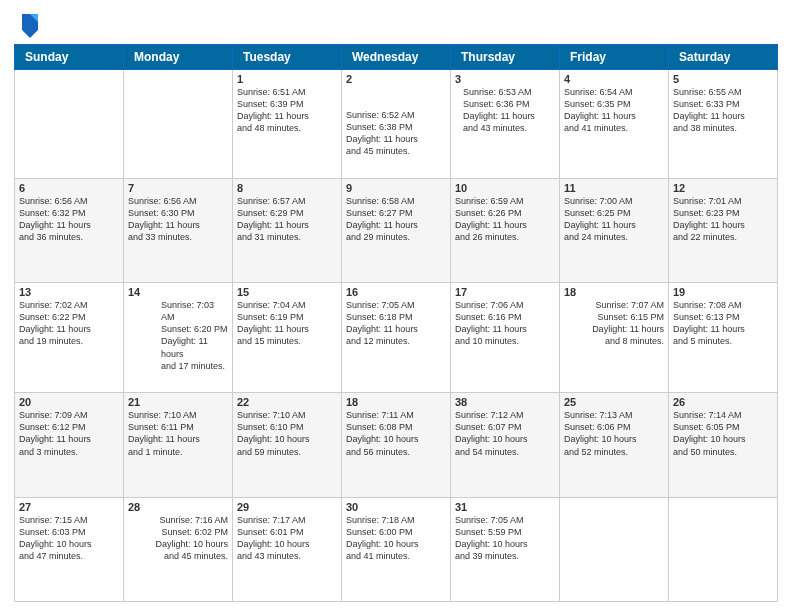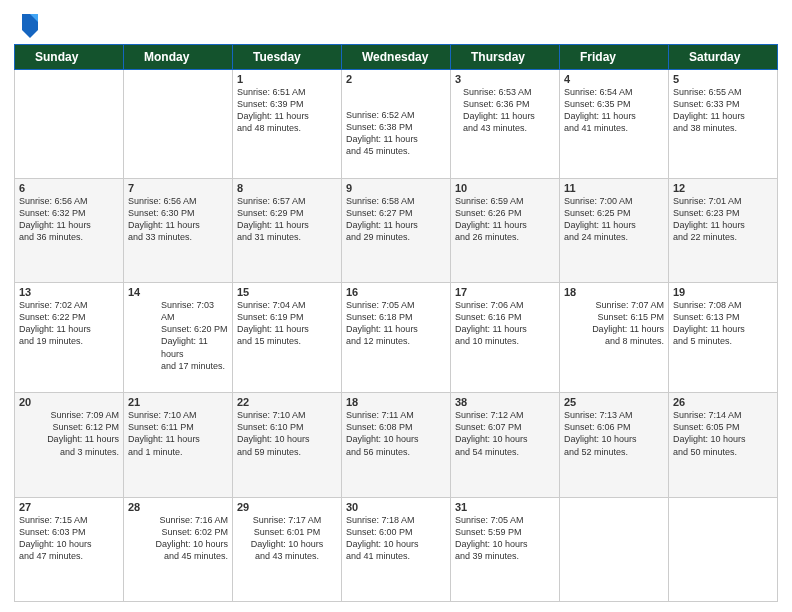--- a/index.html
+++ b/index.html
@@ -62,25 +62,25 @@
       color: #444;
     }
     .calendar {
       flex: 1;
       border: 1px solid #ccc;
       border-collapse: collapse;
       width: 100%;
       table-layout: fixed;
     }
     .calendar th {
-      background-color: #14532d;
+      background-color: #0369a1;
       color: #fff;
       font-size: 12px;
       font-weight: bold;
-      padding: 5px 20px;
+      padding: 5px 10px;
       text-align: left;
       border: 1px solid #1565c0;
     }
     .calendar td {
       border: 1px solid #ccc;
       vertical-align: top;
       padding: 3px 4px;
       font-size: 9.5px;
       color: #333;
       background: #fff;
@@ -275,21 +275,21 @@
             <span class="day-num">19</span>
             <div class="day-info" style="white-space: pre-line;">Sunrise: 7:08 AM
 Sunset: 6:13 PM
 Daylight: 11 hours
 and 5 minutes.</div>
           </td>
         </tr>
         <tr>
           <td>
             <span class="day-num">20</span>
-            <div class="day-info" style="white-space: pre-line; text-align: right;">Sunrise: 7:09 AM
+            <div class="day-info" style="white-space: pre-line;">Sunrise: 7:09 AM
 Sunset: 6:12 PM
 Daylight: 11 hours
 and 3 minutes.</div>
           </td>
           <td>
             <span class="day-num">21</span>
             <div class="day-info" style="white-space: pre-line;">Sunrise: 7:10 AM
 Sunset: 6:11 PM
 Daylight: 11 hours
 and 1 minute.</div>
@@ -340,21 +340,21 @@
           </td>
           <td>
             <span class="day-num">28</span>
             <div class="day-info" style="white-space: pre-line; text-align: right;">Sunrise: 7:16 AM
 Sunset: 6:02 PM
 Daylight: 10 hours
 and 45 minutes.</div>
           </td>
           <td>
             <span class="day-num">29</span>
-            <div class="day-info" style="white-space: pre-line; text-align: center;">Sunrise: 7:17 AM
+            <div class="day-info" style="white-space: pre-line;">Sunrise: 7:17 AM
 Sunset: 6:01 PM
 Daylight: 10 hours
 and 43 minutes.</div>
           </td>
           <td>
             <span class="day-num">30</span>
             <div class="day-info" style="white-space: pre-line;">Sunrise: 7:18 AM
 Sunset: 6:00 PM
 Daylight: 10 hours
 and 41 minutes.</div>

